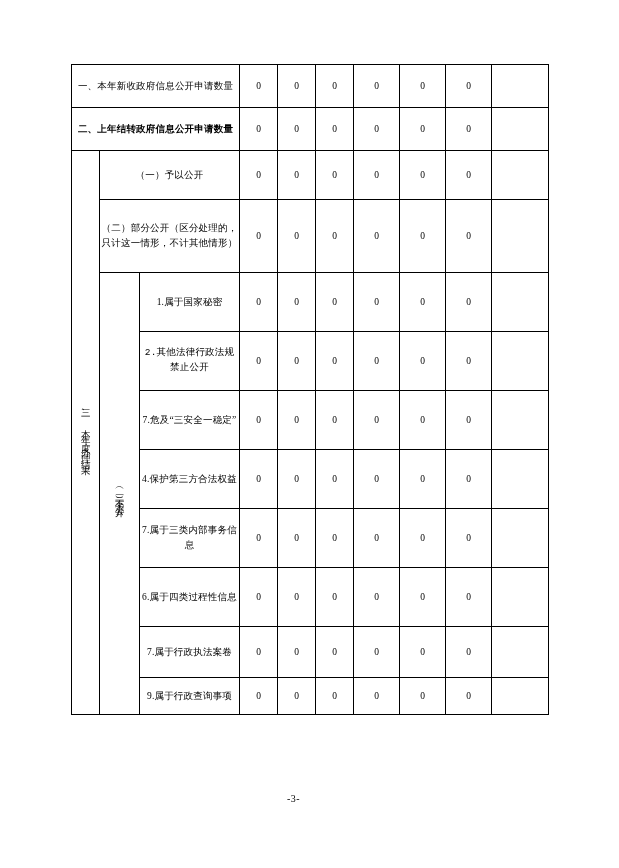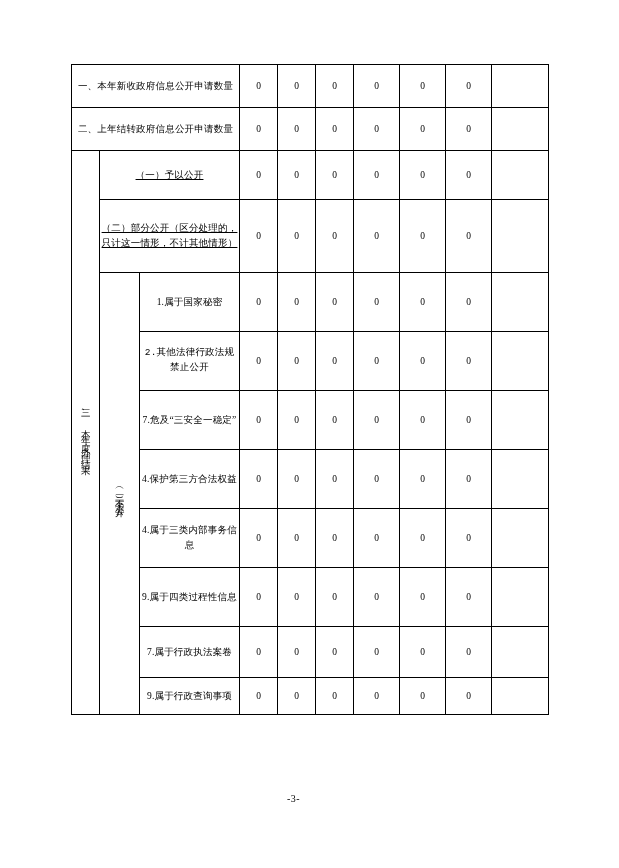--- a/index.html
+++ b/index.html
@@ -45,21 +45,20 @@
     padding: 6px 8px;
     font-size: 10px;
     letter-spacing: 0.2px;
   }
   td.label-sub {
     text-align: left;
     padding: 6px 7px;
     font-size: 9.5px;
     line-height: 1.8;
     letter-spacing: 0.2px;
-    text-decoration: underline;
   }
   td.label-item {
     text-align: left;
     padding: 6px 6px;
     font-size: 9.5px;
     line-height: 1.8;
     letter-spacing: 0.2px;
     margin-top: 10px;
   }
   td.vert {
@@ -124,21 +123,21 @@
           <td class="num">0</td>
           <td class="num">0</td>
           <td class="num">0</td>
           <td class="num">0</td>
           <td class="num">0</td>
           <td class="num">0</td>
           <td class="num"></td>
         </tr>
 
         <tr>
-          <td class="label-major" colspan="3" style="height:42px;">二、上年结转政府信息公开申请数量</td>
+          <td class="label-major" colspan="3" style="height:42px;font-weight:bold;">二、上年结转政府信息公开申请数量</td>
           <td class="num">0</td>
           <td class="num">0</td>
           <td class="num">0</td>
           <td class="num">0</td>
           <td class="num">0</td>
           <td class="num">0</td>
           <td class="num"></td>
         </tr>
 
         <tr>
@@ -203,32 +202,32 @@
           <td class="num">0</td>
           <td class="num">0</td>
           <td class="num">0</td>
           <td class="num">0</td>
           <td class="num">0</td>
           <td class="num">0</td>
           <td class="num"></td>
         </tr>
 
         <tr>
-          <td class="label-item" style="height:58px;">4.属于三类内部事务信息</td>
-          <td class="num">0</td>
-          <td class="num">0</td>
-          <td class="num">0</td>
-          <td class="num">0</td>
-          <td class="num">0</td>
-          <td class="num">0</td>
-          <td class="num"></td>
-        </tr>
-
-        <tr>
-          <td class="label-item" style="height:58px;">9.属于四类过程性信息</td>
+          <td class="label-item" style="height:58px;">7.属于三类内部事务信息</td>
+          <td class="num">0</td>
+          <td class="num">0</td>
+          <td class="num">0</td>
+          <td class="num">0</td>
+          <td class="num">0</td>
+          <td class="num">0</td>
+          <td class="num"></td>
+        </tr>
+
+        <tr>
+          <td class="label-item" style="height:58px;">6.属于四类过程性信息</td>
           <td class="num">0</td>
           <td class="num">0</td>
           <td class="num">0</td>
           <td class="num">0</td>
           <td class="num">0</td>
           <td class="num">0</td>
           <td class="num"></td>
         </tr>
 
         <tr>

